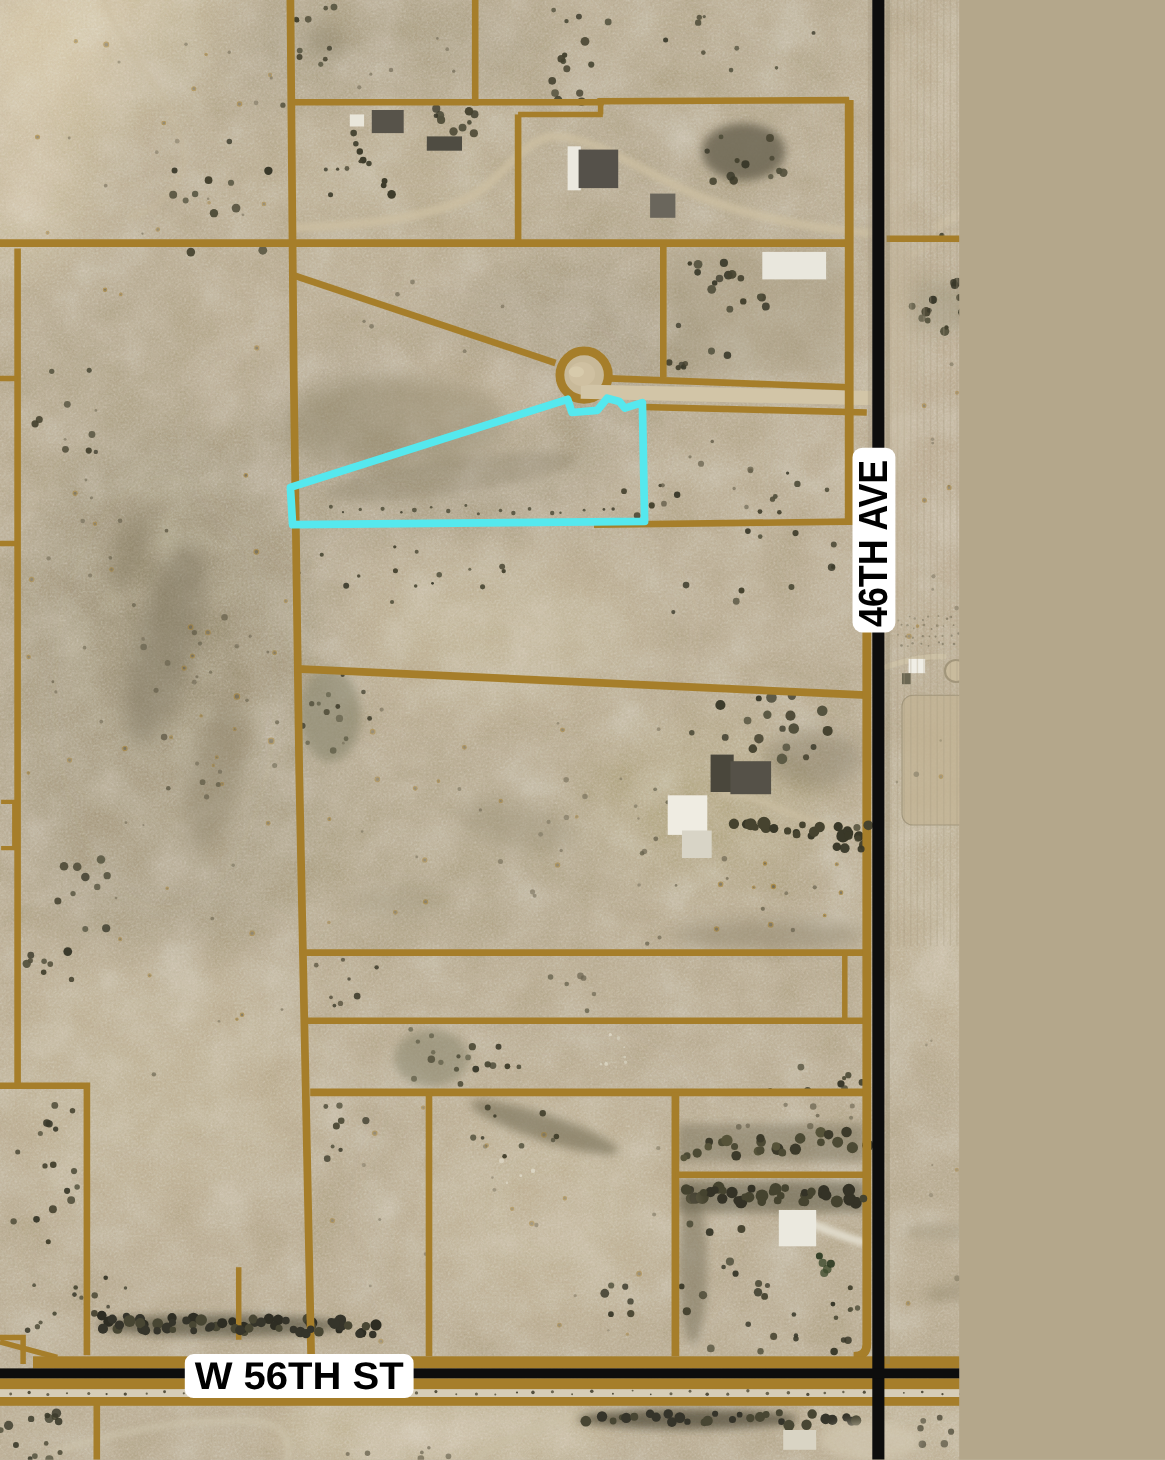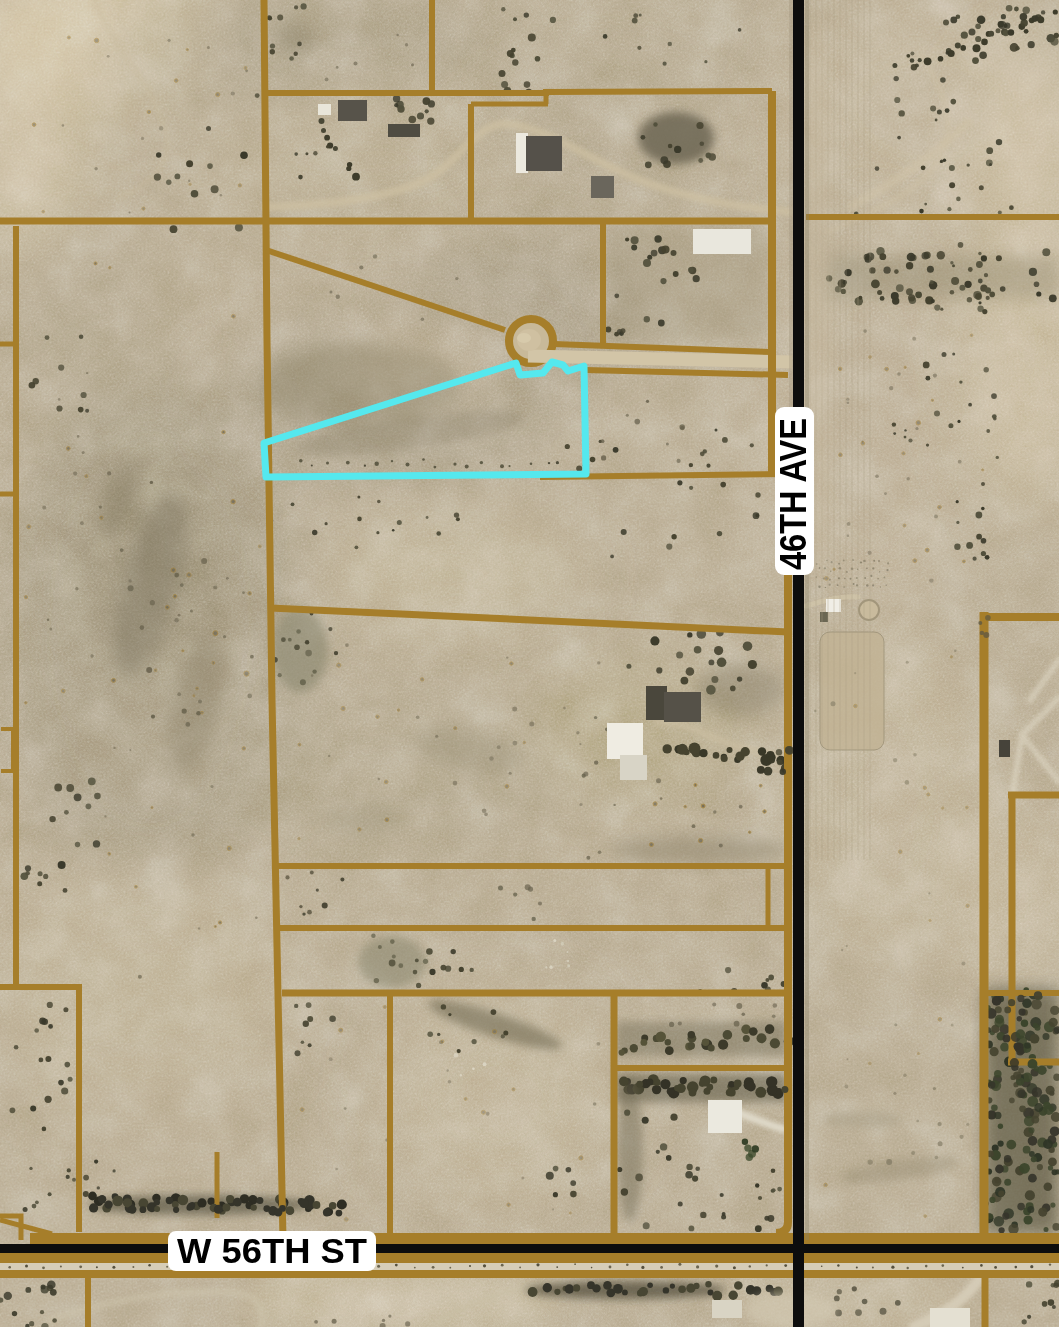--- a/index.html
+++ b/index.html
@@ -1,15 +1,15 @@
 <!DOCTYPE html>
 <html><head><meta charset="utf-8"><title>map</title>
 <style>
 html,body{margin:0;padding:0;background:#b4a78b;}
-#wrap{width:1059px;height:1327px;overflow:hidden;text-align:right;}
+#wrap{width:872px;height:1327px;overflow:hidden;text-align:right;}
 </style></head>
 <body>
 <div id="wrap"><svg width="1059" height="1327" viewBox="0 0 1059 1327">
       <defs>
 <filter id="b30" x="-40%" y="-40%" width="180%" height="180%">
           <feGaussianBlur stdDeviation="30"></feGaussianBlur>
         </filter>
 <filter id="b16" x="-40%" y="-40%" width="180%" height="180%">
           <feGaussianBlur stdDeviation="16"></feGaussianBlur>
         </filter>

